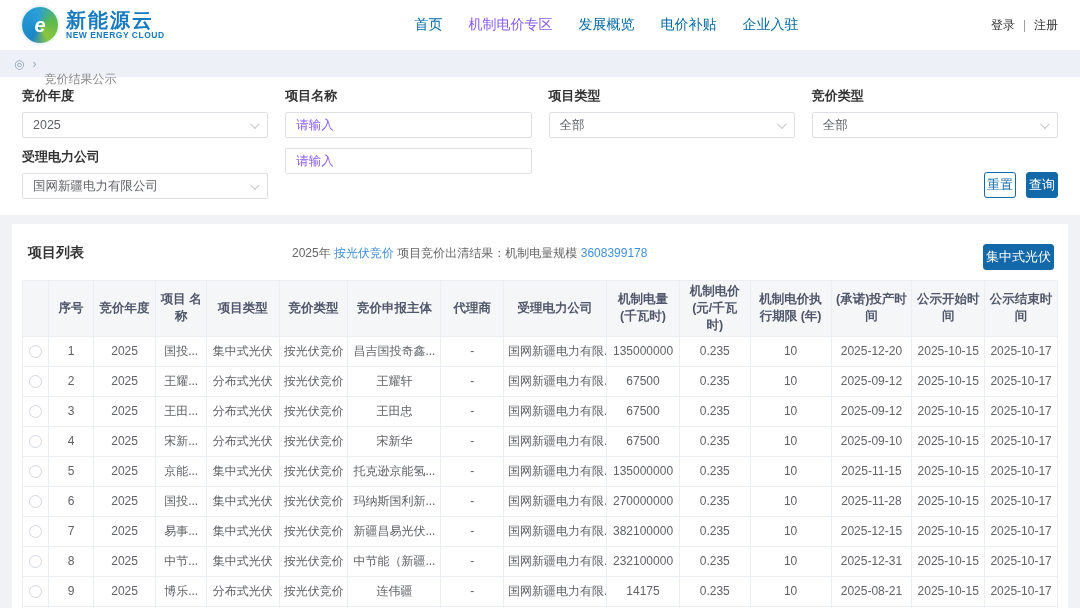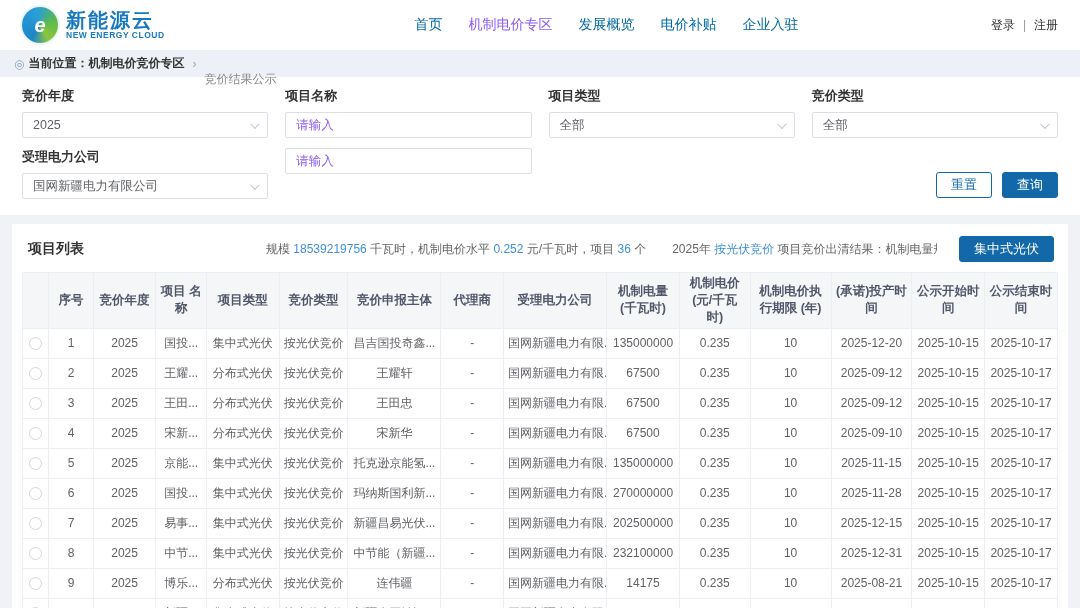--- a/index.html
+++ b/index.html
@@ -38,21 +38,21 @@
   .filter-grid { display:grid; grid-template-columns: repeat(4, 1fr); column-gap:17px; row-gap:10px; }
   .field-label { font-size:13px; font-weight:bold; color:#333; margin-bottom:7px; }
   .control {
     height:26px; border:1px solid #dcdfe6; border-radius:2px; background:#fff;
     display:flex; align-items:center; padding:0 10px; font-size:12.5px; color:#606266; cursor:pointer;
   }
   .control .val { flex:1; white-space:nowrap; overflow:hidden; }
   .control .placeholder { color:#8b5cf6; }
   .caret { width:7px; height:7px; border-right:1.5px solid #c0c4cc; border-bottom:1.5px solid #c0c4cc; transform:rotate(45deg) translateY(-2px); flex:none; }
   .filter-actions { grid-column: 3 / 5; display:flex; justify-content:flex-end; align-items:flex-end; gap:10px; padding-bottom:1px; }
-  .btn { height:26px; padding:0 14px; border-radius:3px; font-size:13px; display:flex; align-items:center; justify-content:center; cursor:pointer; white-space:nowrap; }
+  .btn { height:26px; padding:0 2px; border-radius:3px; font-size:13px; display:flex; align-items:center; justify-content:center; cursor:pointer; white-space:nowrap;margin-top:8px; }
   .btn-ghost { background:#fff; border:1px solid var(--primary); color:var(--primary); }
   .btn-primary { background:var(--primary); border:1px solid var(--primary); color:#fff; }
   
   .list-card { background:#fff; margin:9px 12px 0 12px; padding:8px 10px 10px 10px; }
   .list-head { display:flex; align-items:center; padding:4px 4px 10px 6px;gap:12px; }
   .list-title { font-size:14px; font-weight:bold; color:#333; flex:none; }
   .summaries { flex:1; display:flex; align-items:center; margin-left:170px; font-size:12px; color:#666; white-space:nowrap; overflow:hidden; }
   .summary2 { margin-left:26px; }
   .summaries .link { color:#3f8fdc; }
   .feedback { flex:none; margin-left:10px; }
@@ -87,21 +87,20 @@
     </div>
   <div class="auth">
     <span>登录</span>
     <span class="sep">|</span>
     <span>注册</span>
   </div>
 </div>
 
 <div class="crumb-bar">
   <span class="crumb-icon">◎</span>
-  <span class="crumb-strong"><span>当前位置：</span><span>机制电价竞价专区</span></span>
   <span class="crumb-sep">›</span>
   <span class="crumb-current">竞价结果公示</span>
 </div>
 
 <div class="filter-panel">
   <div class="filter-grid">
     <div>
       <div class="field-label">竞价年度</div>
       <div class="control">
         <span class="val">2025</span>
@@ -144,21 +143,20 @@
       <div class="btn btn-ghost">重置</div>
       <div class="btn btn-primary">查询</div>
     </div>
   </div>
 </div>
 
 <div class="list-card">
   <div class="list-head">
     <div class="list-title">项目列表</div>
     <div class="summaries">
-      <span id="summary1"><span>规模 </span><span class="link">18539219756</span><span> 千瓦时，机制电价水平 </span><span class="link">0.252</span><span> 元/千瓦时，项目 </span><span class="link">36</span><span> 个</span></span>
       <span id="summary2" class="summary2"><span>2025年 </span><span class="link">按光伏竞价</span><span> 项目竞价出清结果：机制电量规模 </span><span class="link">3608399178</span></span>
     </div>
     <div class="btn btn-primary feedback">集中式光伏</div>
   </div>
   <table>
     <colgroup>
       <col style="width:26px">
         <col style="width:44px">
         <col style="width:62px">
         <col style="width:50px">
@@ -299,21 +297,21 @@
         <tr>
           <td><span class="radio"></span></td>
           <td>7</td>
           <td>2025</td>
           <td>易事...</td>
           <td>集中式光伏</td>
           <td>按光伏竞价</td>
           <td>新疆昌易光伏...</td>
           <td>-</td>
           <td>国网新疆电力有限...</td>
-          <td>202500000</td>
+          <td>382100000</td>
           <td>0.235</td>
           <td>10</td>
           <td>2025-12-15</td>
           <td>2025-10-15</td>
           <td>2025-10-17</td>
         </tr>
         <tr>
           <td><span class="radio"></span></td>
           <td>8</td>
           <td>2025</td>

